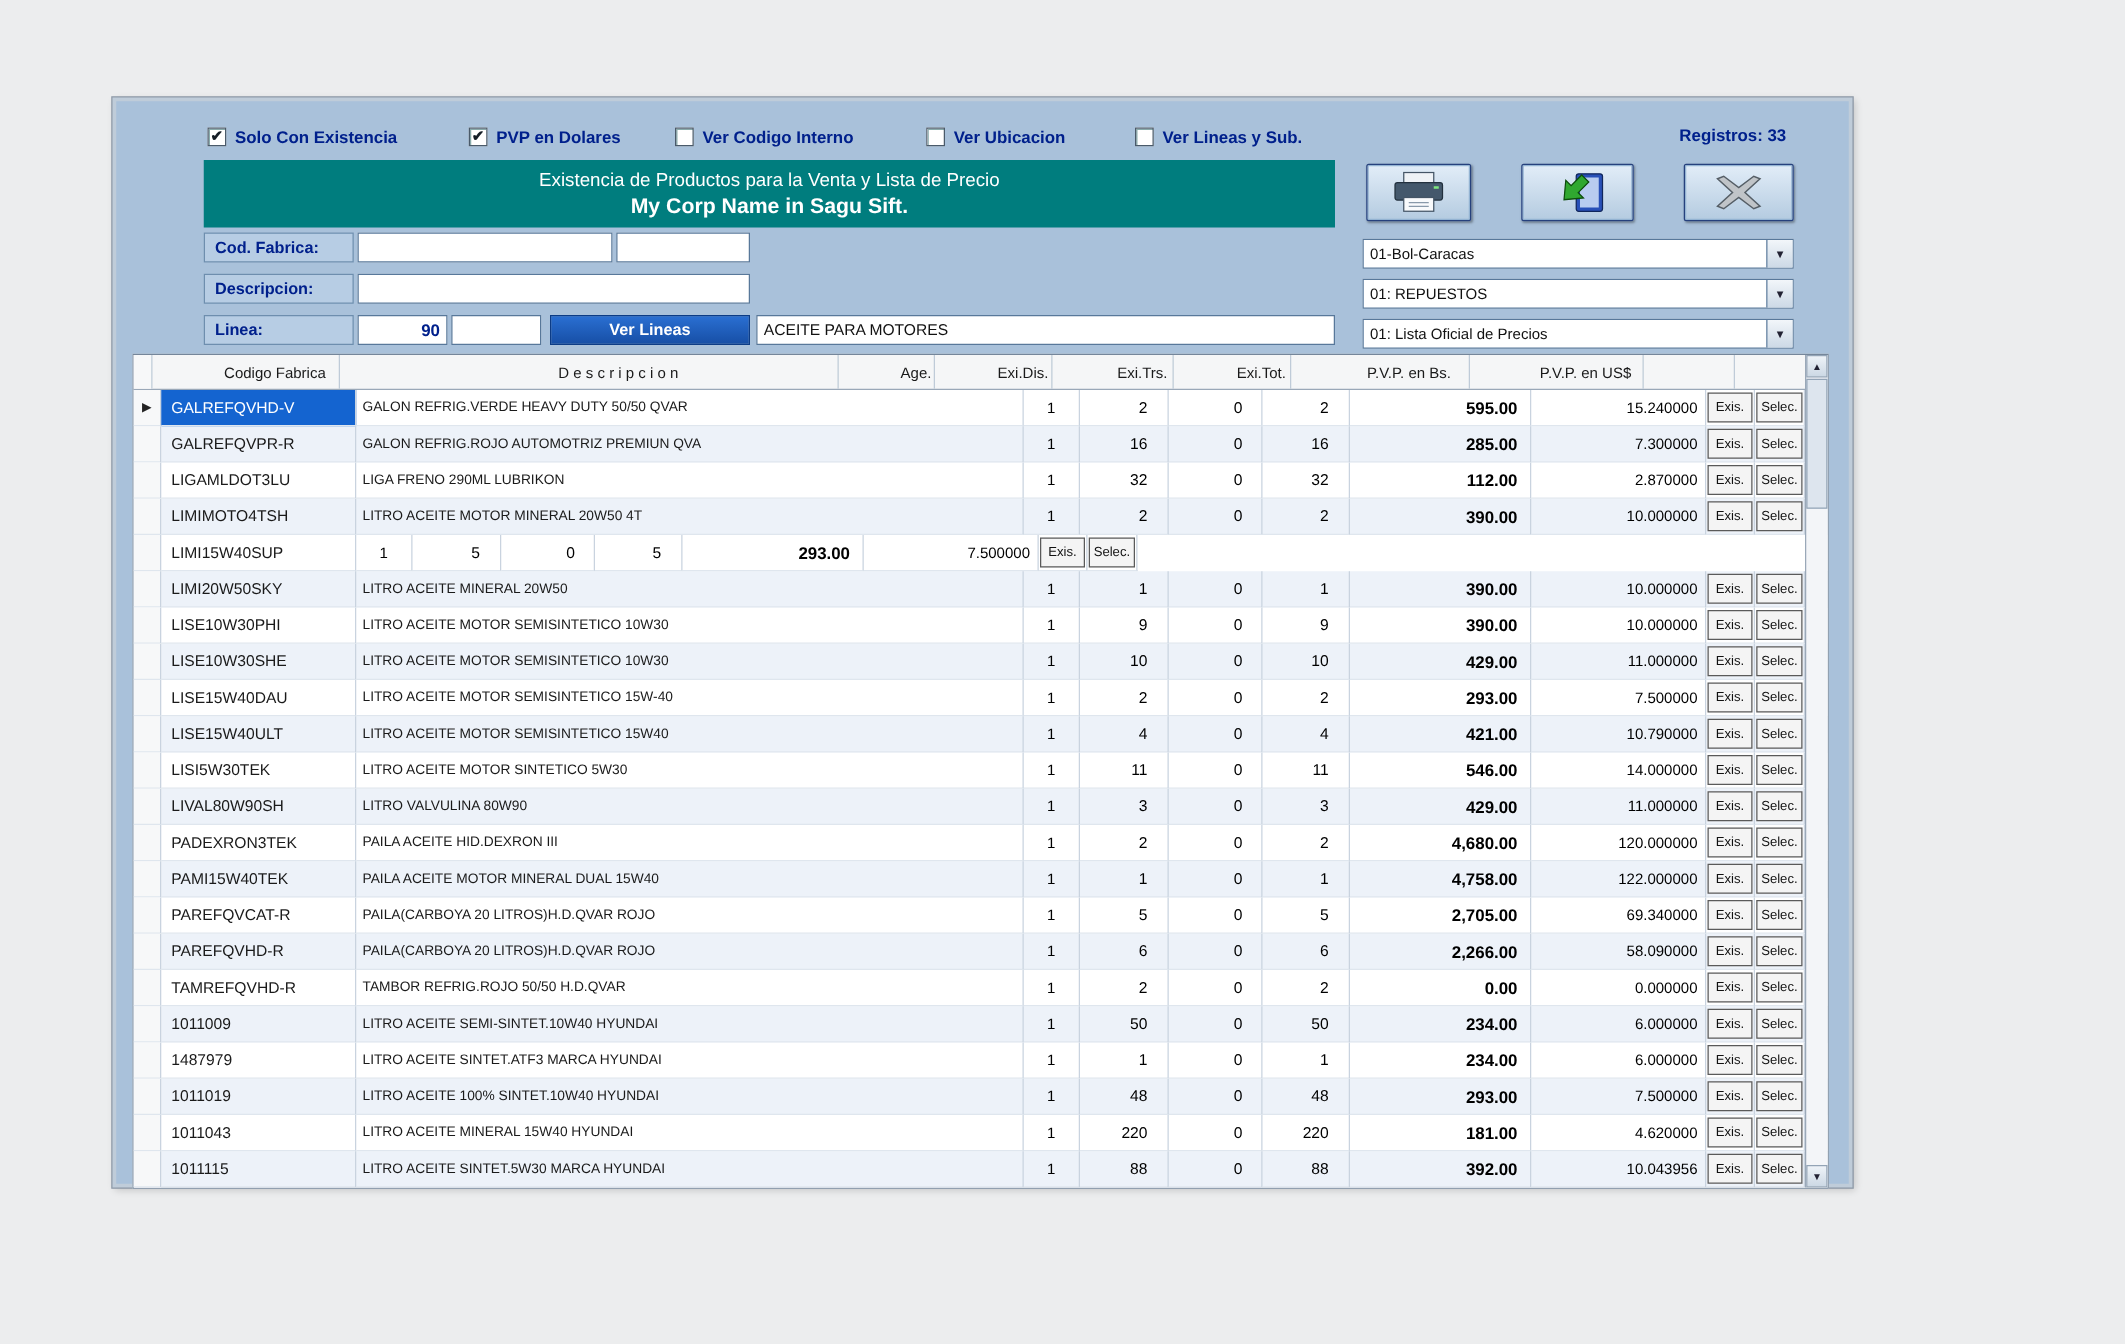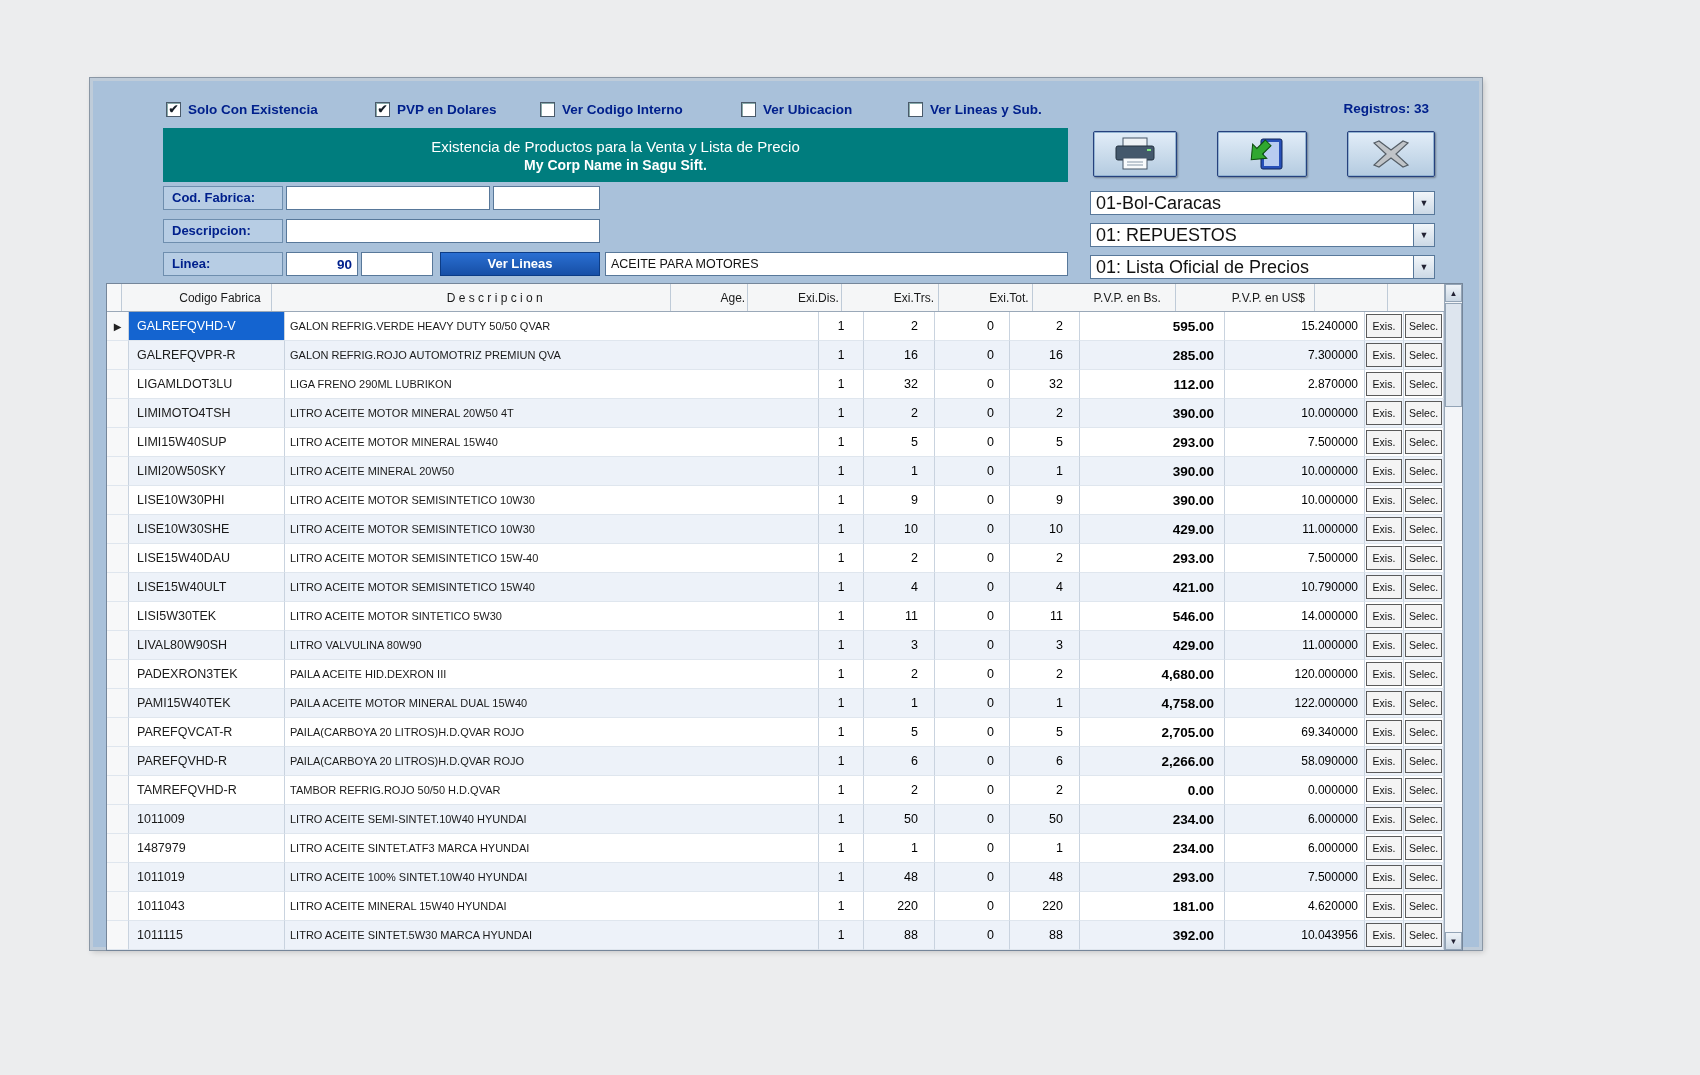--- a/index.html
+++ b/index.html
@@ -23,21 +23,21 @@
   #cb0{left:73px} #cb1{left:282px} #cb2{left:447px} #cb3{left:648px} #cb4{left:815px}
   .registros { position:absolute; top:20px; right:50px; color:#00208c; font-weight:bold; font-size:13.5px; }
 
   
   .banner {
     position:absolute; left:70px; top:47px; width:905px; height:54px;
     background:#007d7e; color:#fff; display:flex; flex-direction:column;
     align-items:center; justify-content:center; gap:2px; text-align:center;
   }
   .banner .l1 { font-size:15px; font-weight:normal; }
-  .banner .l2 { font-size:14px; font-weight:bold; }
+  .banner .l2 { font-size:17px; font-weight:bold; }
 
   
   .tbtn {
     position:absolute; top:50px; height:46px;
     background:linear-gradient(#e2edf8,#b4cbe0); border:1px solid #26417d; border-radius:2px;
     box-shadow:inset 0 0 0 1px #93b3d2, 1px 1px 2px rgba(0,0,0,0.35);
     display:flex; align-items:center; justify-content:center; cursor:pointer;
   }
   #btn-print{left:1000px; width:84px} #btn-export{left:1124px; width:90px} #btn-exit{left:1254px; width:88px}
 
@@ -56,21 +56,21 @@
     position:absolute; left:347px; top:171px; width:160px; height:24px;
     background:linear-gradient(#2a6fd2,#174fa6); border:1px solid #0c3c86;
     color:#fff; font-weight:bold; font-size:13px; text-align:center; line-height:22px; cursor:pointer;
   }
 
   
   .combo {
     position:absolute; left:997px; width:345px; height:24px;
     background:#fff; border:1px solid #58789a; display:flex; align-items:stretch; cursor:pointer;
   }
-  .combo-val { flex:1; font-size:18px; line-height:22px; padding-left:5px; color:#111; white-space:nowrap; overflow:hidden; }
+  .combo-val { flex:1; font-size:12px; line-height:22px; padding-left:5px; color:#111; white-space:nowrap; overflow:hidden; }
   .dd-btn {
     width:21px; border-left:1px solid #58789a; background:linear-gradient(#f2f6fa,#ccd9e6);
     display:flex; align-items:center; justify-content:center; font-size:9px; color:#223;
   }
 
   
   .grid {
     position:absolute; left:13px; top:202px; width:1357px; height:668px;
     background:#fff; border:1px solid #75869a;
   }
@@ -278,21 +278,20 @@
           <div class="cell c-exis">
             <div class="minibtn">Exis.</div>
           </div>
           <div class="cell c-selec">
             <div class="minibtn">Selec.</div>
           </div>
         </div>
         <div class="grow">
           <div class="cell c-sel"></div>
           <div class="cell c-cod">LIMI15W40SUP</div>
-          <div class="cell c-desc">LITRO ACEITE MOTOR MINERAL 15W40</div>
           <div class="cell c-age">1</div>
           <div class="cell c-dis">5</div>
           <div class="cell c-trs">0</div>
           <div class="cell c-tot">5</div>
           <div class="cell c-bs">293.00</div>
           <div class="cell c-usd">7.500000</div>
           <div class="cell c-exis">
             <div class="minibtn">Exis.</div>
           </div>
           <div class="cell c-selec">

